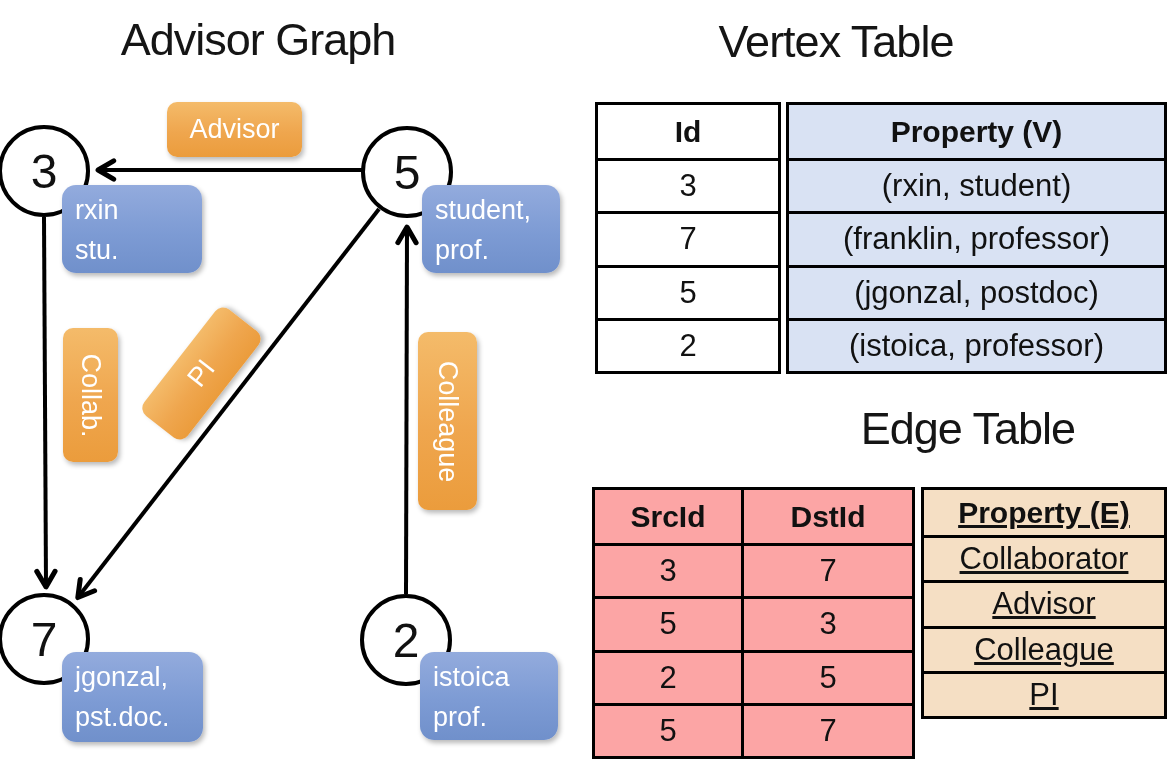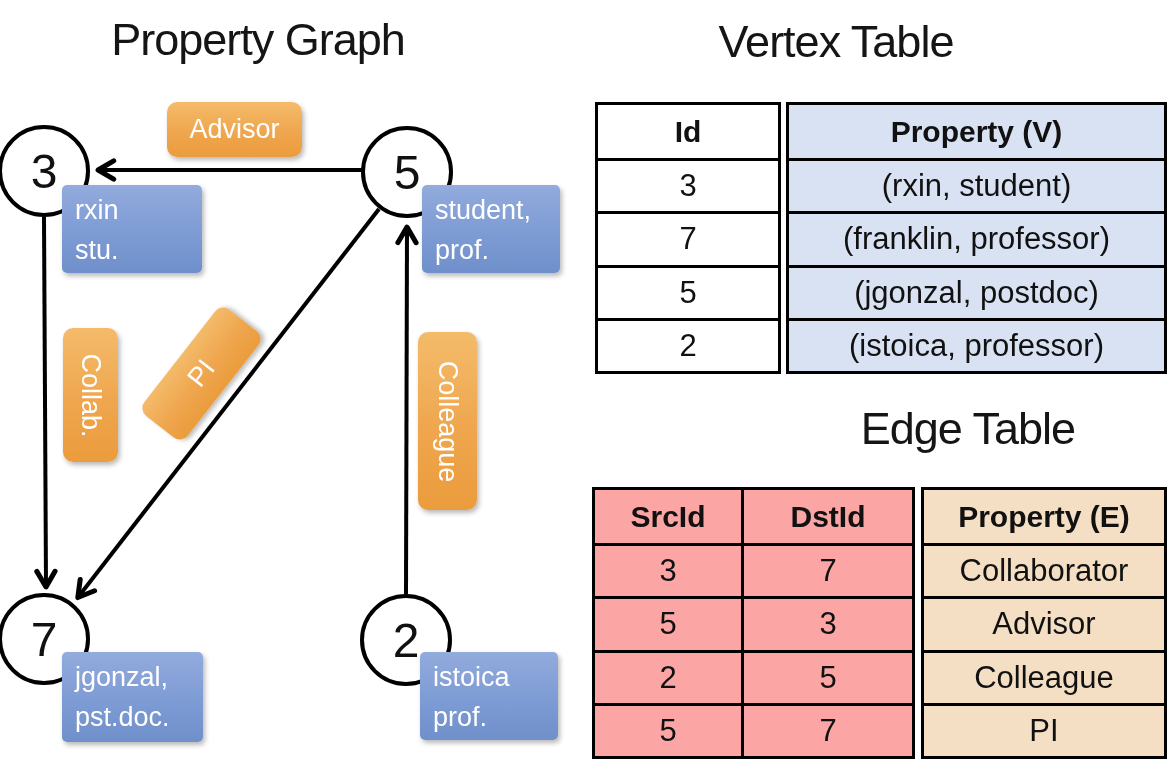--- a/index.html
+++ b/index.html
@@ -23,21 +23,21 @@
     box-sizing:border-box;
     width:92px;height:92px;
     border:4px solid #000;border-radius:50%;
     background:#fff;
     display:flex;align-items:center;justify-content:center;
     font-size:48px;
     z-index:2;
   }
   .vprop{
     box-sizing:border-box;
-    border-radius:5px;
+    border-radius:14px;
     background:linear-gradient(180deg,#93abdd 0%,#7d9bd4 55%,#7090cb 100%);
     color:#fff;
     font-size:27px;line-height:40px;
     padding:5px 8px 8px 13px;
     box-shadow:2px 3px 5px rgba(0,0,0,0.28);
     z-index:3;
   }
   .elabel{
     box-sizing:border-box;
     border-radius:10px;
@@ -66,21 +66,21 @@
   .cell.hdr{font-weight:bold;font-size:30px;}
   .rborder{border-top:3px solid #000;}
   .cborder{border-left:3px solid #000;}
   .vfill{background:#d9e2f3;}
   .efill{background:#f5dfc4;}
   .grid2{display:grid;grid-template-columns:146px 1fr;grid-template-rows:repeat(5,1fr);}
 </style>
 </head>
 <body>
 
-<div class="abs title" style="left:18px;top:14px;width:480px;">Property Graph</div>
+<div class="abs title" style="left:18px;top:14px;width:480px;">Advisor Graph</div>
 
 <svg id="edge-svg">
   <defs>
     <marker id="arrow" viewBox="0 0 10 10" refX="7.2" refY="5" markerWidth="6" markerHeight="6" orient="auto">
       <path d="M1.5,1.2 L8,5 L1.5,8.8" fill="none" stroke="#000" stroke-width="2.1" stroke-linecap="round" stroke-linejoin="round"></path>
     </marker>
   </defs>
   <line x1="366" y1="170" x2="100" y2="170" stroke="#000" stroke-width="4" marker-end="url(#arrow)"></line>
   <line x1="44" y1="217" x2="46" y2="585" stroke="#000" stroke-width="4" marker-end="url(#arrow)"></line>
   <line x1="379" y1="209" x2="79" y2="596" stroke="#000" stroke-width="4" marker-end="url(#arrow)"></line>
@@ -156,19 +156,19 @@
   <div class="cell rborder">3</div>
   <div class="cell rborder cborder">7</div>
   <div class="cell rborder">5</div>
   <div class="cell rborder cborder">3</div>
   <div class="cell rborder">2</div>
   <div class="cell rborder cborder">5</div>
   <div class="cell rborder">5</div>
   <div class="cell rborder cborder">7</div>
 </div>
 
-<div class="abs tblbox efill" style="left:921px;top:487px;width:246px;height:272px;">
+<div class="abs tblbox efill" style="left:921px;top:487px;width:246px;height:232px;text-decoration:underline;">
   <div class="cell hdr">Property (E)</div>
   <div class="cell rborder">Collaborator</div>
   <div class="cell rborder">Advisor</div>
   <div class="cell rborder">Colleague</div>
   <div class="cell rborder">PI</div>
 </div>
 
 </body></html>

